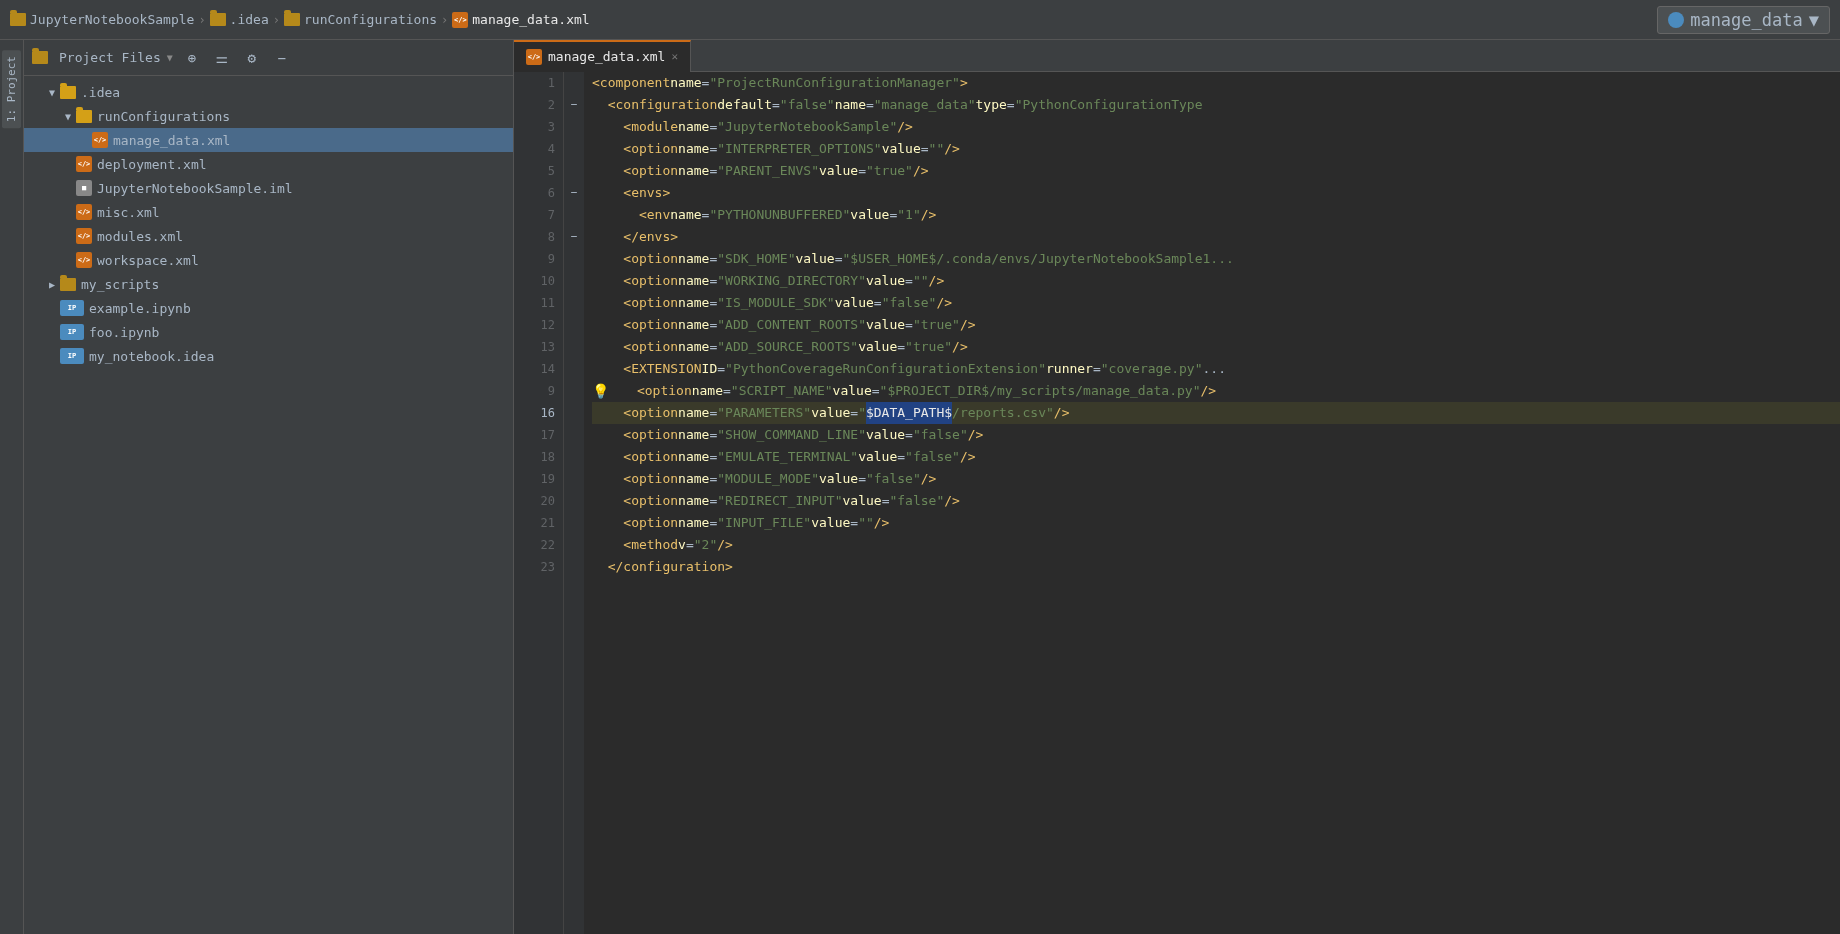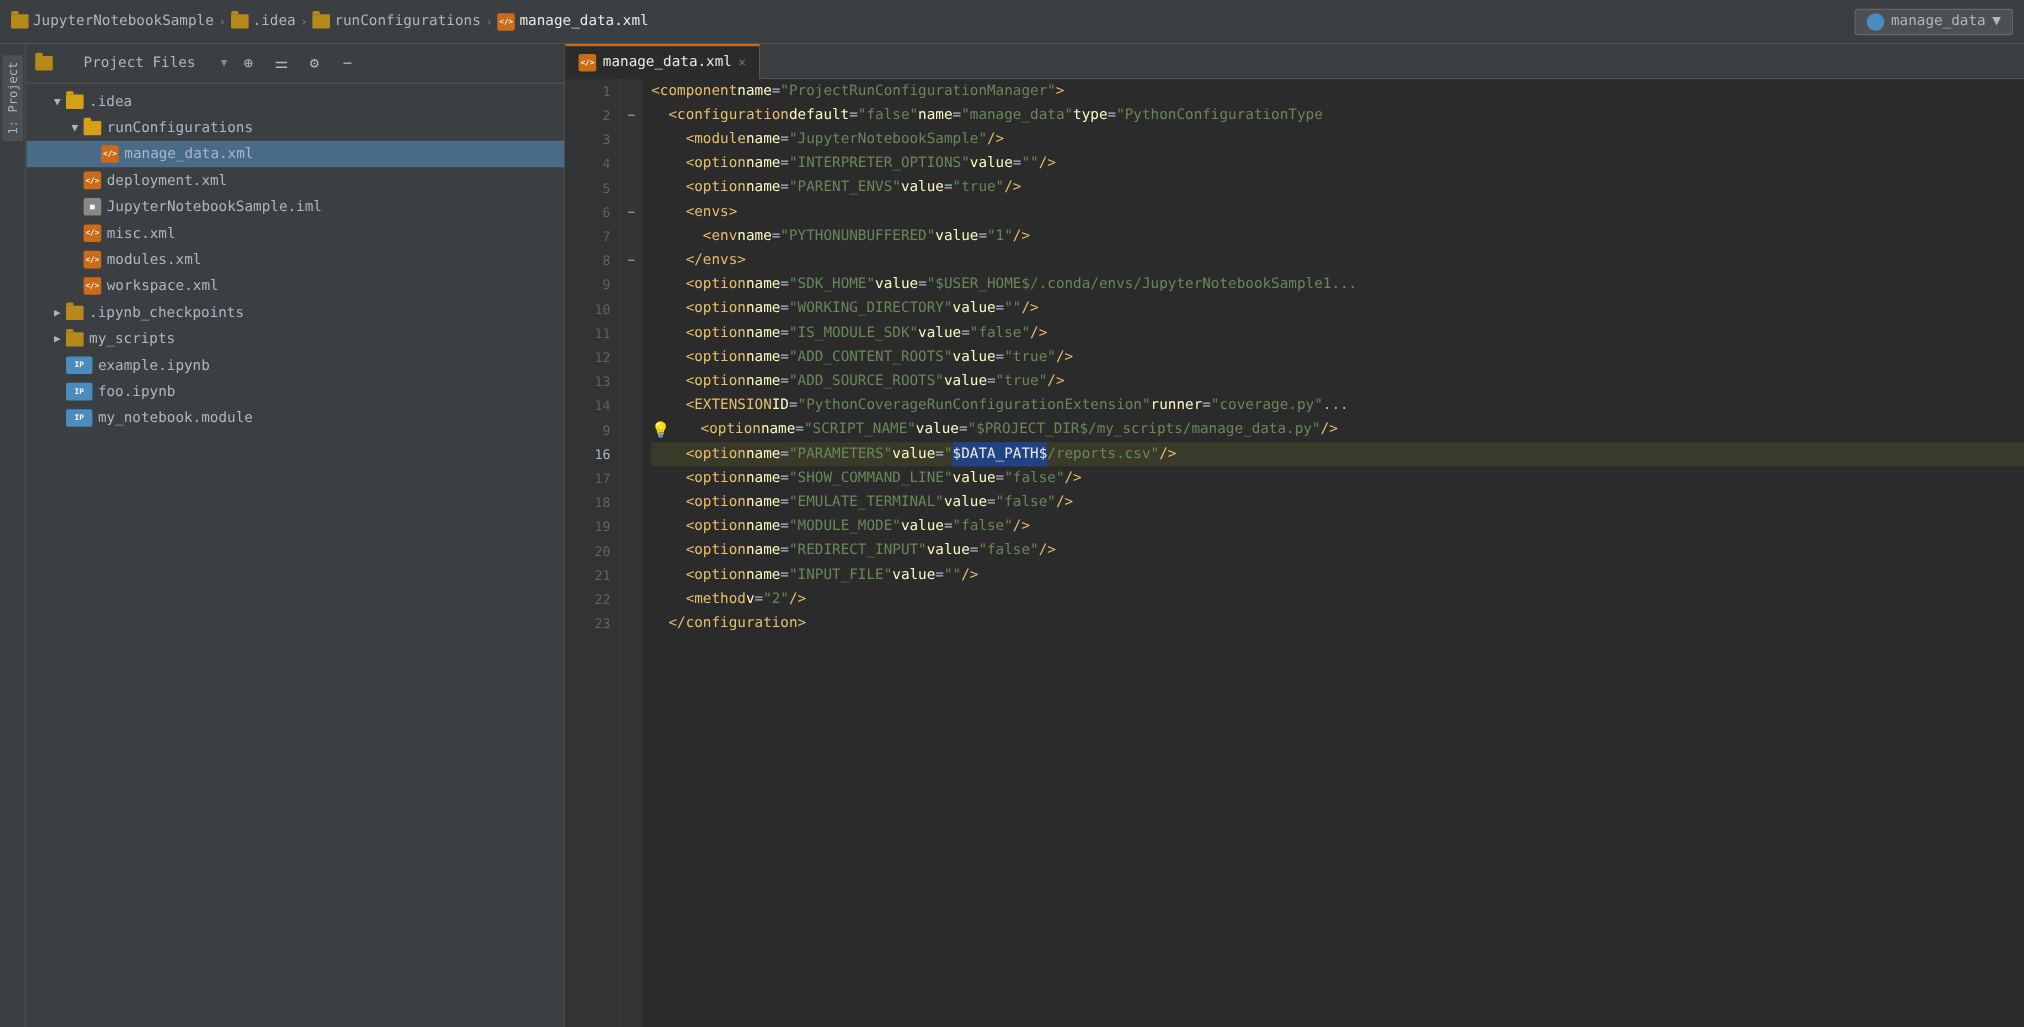--- a/index.html
+++ b/index.html
@@ -73,21 +73,21 @@
       margin-left: auto;
       display: flex;
       align-items: center;
       gap: 6px;
       background: #4c5052;
       border: 1px solid #666;
       border-radius: 3px;
       padding: 3px 10px;
       color: #a9b7c6;
       cursor: pointer;
-      font-size: 13px;
+      font-size: 17px;
     }
     .python-icon {
       width: 16px;
       height: 16px;
       background: #4b8bbe;
       border-radius: 50%;
       display: inline-block;
     }
 
     
@@ -132,21 +132,21 @@
       background: #3c3f41;
       height: 36px;
       padding: 0 8px;
       border-bottom: 1px solid #555;
       gap: 8px;
     }
 
     .project-title-btn {
       display: flex;
       align-items: center;
-      gap: 23px;
+      gap: 6px;
       font-size: 13px;
       color: #a9b7c6;
       cursor: pointer;
     }
 
     .toolbar-icon-btn {
       width: 22px;
       height: 22px;
       display: flex;
       align-items: center;
@@ -497,26 +497,20 @@
         <span class="item-label">modules.xml</span>
       </div>
 
       <div class="tree-item">
         <div class="tree-indent" style="width:36px"></div>
         <span class="arrow spacer"></span>
         <span class="xml-file-icon">&lt;/&gt;</span>
         <span class="item-label">workspace.xml</span>
       </div>
 
-      <div class="tree-item">
-        <div class="tree-indent" style="width:20px"></div>
-        <span class="arrow collapsed"></span>
-        <span class="folder-icon"></span>
-        <span class="item-label">.ipynb_checkpoints</span>
-      </div>
 
       <div class="tree-item">
         <div class="tree-indent" style="width:20px"></div>
         <span class="arrow collapsed"></span>
         <span class="folder-icon"></span>
         <span class="item-label">my_scripts</span>
       </div>
 
       <div class="tree-item">
         <div class="tree-indent" style="width:20px"></div>
@@ -529,21 +523,21 @@
         <div class="tree-indent" style="width:20px"></div>
         <span class="arrow spacer"></span>
         <span class="ipynb-file-icon">IP</span>
         <span class="item-label">foo.ipynb</span>
       </div>
 
       <div class="tree-item">
         <div class="tree-indent" style="width:20px"></div>
         <span class="arrow spacer"></span>
         <span class="ipynb-file-icon">IP</span>
-        <span class="item-label">my_notebook.module</span>
+        <span class="item-label">my_notebook.idea</span>
       </div>
 
     </div>
   </div>
 
   <div class="editor-area">
 
     <div class="tab-bar">
       <div class="editor-tab active">
         <span class="xml-icon-sm">&lt;/&gt;</span>

